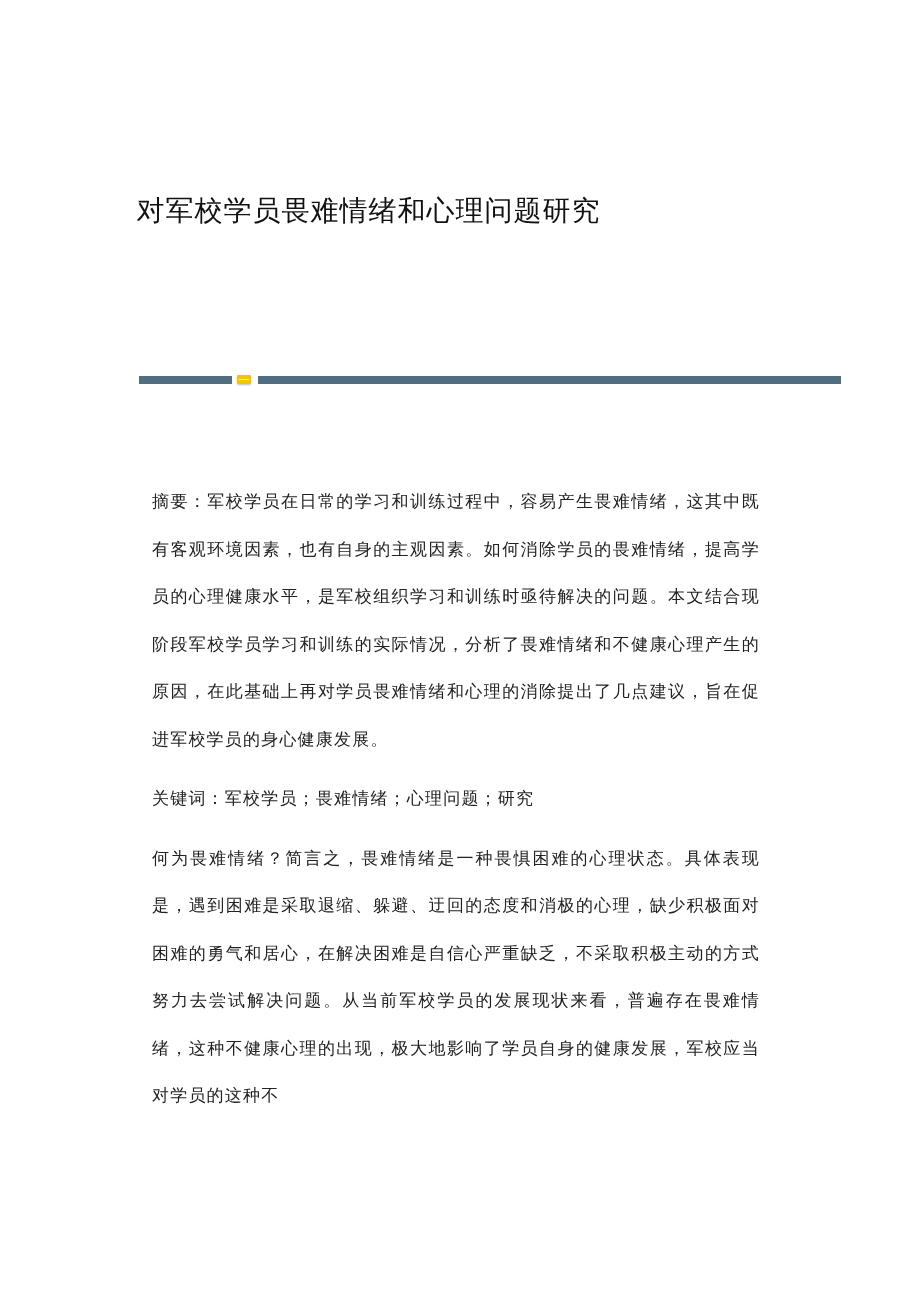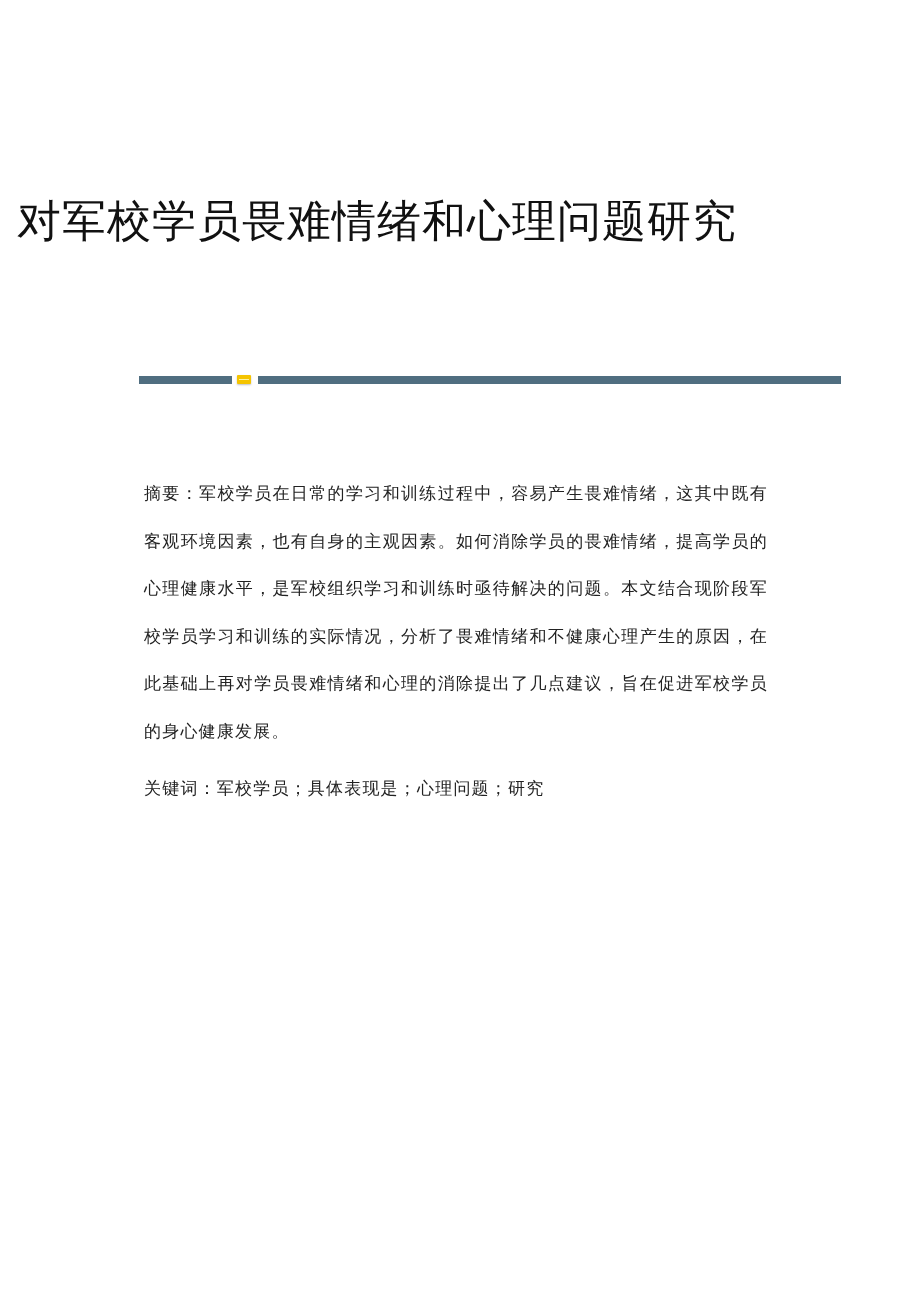--- a/index.html
+++ b/index.html
@@ -1,36 +1,37 @@
 <!DOCTYPE html>
 <html><head>
 <meta charset="utf-8">
 <style>
   html, body { margin: 0; padding: 0; background: #ffffff; }
   body { width: 920px; height: 1302px; position: relative; overflow: hidden;
          font-family: "DejaVu Sans", "Liberation Sans", sans-serif; color: #222; }
-  .title { position: absolute; top: 192px; left: 0; width: 737px; text-align: right;
-           font-family: "DejaVu Serif", "Liberation Serif", serif; font-size: 44px; color: #111; letter-spacing: 1px; }
+  .title { position: absolute; top: 192px; left: 0; width: 737px; text-align: center;
+           font-family: "DejaVu Serif", "Liberation Serif", serif; font-size: 28px; color: #111; letter-spacing: 1px; }
   .divider { position: absolute; top: 375px; left: 139px; width: 702px; height: 10px; }
   .bar-left { position: absolute; left: 0; top: 1px; width: 93px; height: 8px; background: #506e80; }
   .bar-right { position: absolute; left: 119px; top: 1px; width: 583px; height: 8px; background: #506e80; }
   .bar-icon { position: absolute; left: 98px; top: 0px; width: 14px; height: 9px; background: #f5c400;
               border-radius: 1px; box-shadow: 0 1px 2px rgba(0,0,0,0.25); }
   .bar-icon::after { content: ""; position: absolute; left: 2px; right: 2px; top: 4px; height: 1px; background: #fff3a0; }
   .content { position: absolute; left: 140px; top: 466px; width: 632px; font-size: 17px; line-height: 47.5px; }
-  .content p { margin: 4px; letter-spacing: 1.2px; text-align: justify; }
+  .content p { margin: 12px; letter-spacing: 1.2px; text-align: justify; }
   .content p.gap { margin-top: 10px; }
 </style>
 </head>
 <body>
 
 <div class="title">对军校学员畏难情绪和心理问题研究</div>
 
 <div class="divider">
   <div class="bar-left"></div>
   <div class="bar-icon"></div>
   <div class="bar-right"></div>
 </div>
 
 <div class="content">
   <p>摘要：军校学员在日常的学习和训练过程中，容易产生畏难情绪，这其中既有客观环境因素，也有自身的主观因素。如何消除学员的畏难情绪，提高学员的心理健康水平，是军校组织学习和训练时亟待解决的问题。本文结合现阶段军校学员学习和训练的实际情况，分析了畏难情绪和不健康心理产生的原因，在此基础上再对学员畏难情绪和心理的消除提出了几点建议，旨在促进军校学员的身心健康发展。</p>
-  <p class="gap">关键词：军校学员；具体表现是；心理问题；研究</p>
+  <p class="gap">关键词：军校学员；畏难情绪；心理问题；研究</p>
+  <p class="gap">何为畏难情绪？简言之，畏难情绪是一种畏惧困难的心理状态。具体表现是，遇到困难是采取退缩、躲避、迂回的态度和消极的心理，缺少积极面对困难的勇气和居心，在解决困难是自信心严重缺乏，不采取积极主动的方式努力去尝试解决问题。从当前军校学员的发展现状来看，普遍存在畏难情绪，这种不健康心理的出现，极大地影响了学员自身的健康发展，军校应当对学员的这种不</p>
 </div>
 
 </body></html>

